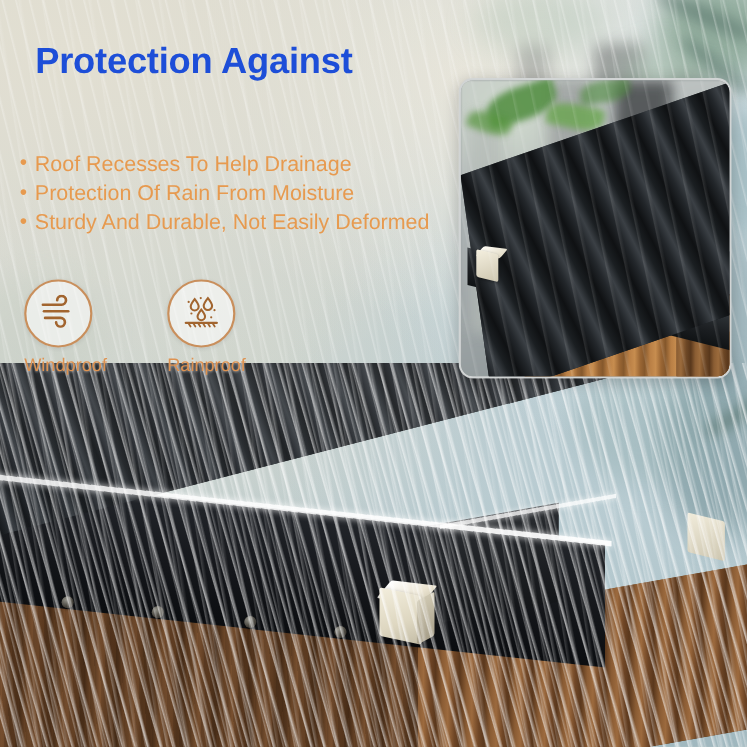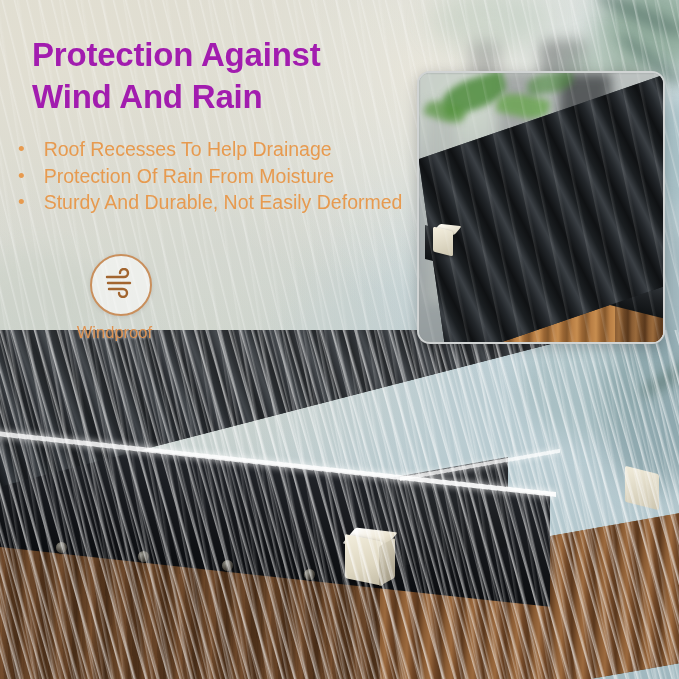--- a/index.html
+++ b/index.html
@@ -170,35 +170,35 @@
       repeating-linear-gradient(79deg,
         rgba(255,255,255,0) 0px, rgba(255,255,255,0) 15px,
         rgba(255,255,255,.45) 16px, rgba(255,255,255,0) 19px);
     opacity:.62;
   }
 
   
   .headline{
     position:absolute;left:32px;top:34px;width:392px;
     font-size:33px;line-height:1.28;font-weight:700;
-    color:#a21caf;letter-spacing:-.2px;
+    color:#1d4ed8;letter-spacing:-.2px;
   }
   .headline span{display:block;}
   .bullets{position:absolute;left:18px;top:137px;width:400px;}
   .bullet{
     display:flex;align-items:flex-start;gap:7px;
     font-size:19.5px;line-height:1.32;font-weight:400;
     color:#E79A4F;margin-bottom:1px;
   }
   .bullet .dot{font-size:19px;line-height:1.28;color:#E79A4F;}
-  .bullet .txt{flex:1;margin-left:12px;}
+  .bullet .txt{flex:1;}
 
   
   .features{position:absolute;left:22px;top:254px;width:390px;display:flex;}
-  .feature{width:130px;display:flex;flex-direction:column;align-items:flex-end;}
+  .feature{width:130px;display:flex;flex-direction:column;align-items:flex-start;}
   .circle{
     width:58px;height:58px;border-radius:50%;
     border:2px solid #C98F5C;
     background:rgba(255,255,255,.58);
     display:flex;align-items:center;justify-content:center;
     box-shadow:0 1px 4px rgba(0,0,0,.10);
   }
   .flabel{
     margin-top:7px;font-size:16.5px;color:#DD9251;
     text-shadow:0 1px 2px rgba(255,255,255,.45);
@@ -360,21 +360,20 @@
     <div class="in-roof"></div>
     <div class="in-bracket">
       <div class="t"></div>
       <div class="f"></div>
     </div>
     <div class="in-rain"></div>
   </div>
 
   <div class="headline">
     <span>Protection Against</span>
-    <span>Wind And Rain</span>
   </div>
 
   <div class="bullets">
     <div class="bullet">
       <span class="dot">•</span>
       <span class="txt">Roof Recesses To Help Drainage</span>
     </div>
     <div class="bullet">
       <span class="dot">•</span>
       <span class="txt">Protection Of Rain From Moisture</span>
@@ -393,17 +392,36 @@
           <svg width="34" height="30" viewBox="0 0 34 30" fill="none" stroke="#A2652F" stroke-width="2.4" stroke-linecap="round">
             <path d="M3 9 H20 a4 4 0 1 0 -4 -4"></path>
             <path d="M4 15 H26"></path>
             <path d="M5 21 H19 a4 4 0 1 1 -4 4"></path>
           </svg>
         </span>
       </div>
       <div class="flabel">Windproof</div>
     </div>
 
+    <div class="feature">
+      <div class="circle">
+        <span>
+          <svg width="34" height="32" viewBox="0 0 34 32" fill="none" stroke="#A2652F" stroke-width="1.9">
+            <path d="M11 5 C11 5 7.4 9.6 7.4 11.7 a3.6 3.6 0 0 0 7.2 0 C14.6 9.6 11 5 11 5 Z"></path>
+            <path d="M23 4 C23 4 19.2 8.8 19.2 11 a3.8 3.8 0 0 0 7.6 0 C26.8 8.8 23 4 23 4 Z"></path>
+            <path d="M17 14.5 C17 14.5 13.6 18.8 13.6 20.7 a3.4 3.4 0 0 0 6.8 0 C20.4 18.8 17 14.5 17 14.5 Z"></path>
+            <circle cx="5.5" cy="7.5" r="1" fill="#A2652F" stroke="none"></circle>
+            <circle cx="29" cy="15" r="1" fill="#A2652F" stroke="none"></circle>
+            <circle cx="8" cy="18" r="1" fill="#A2652F" stroke="none"></circle>
+            <circle cx="26" cy="21.5" r="1" fill="#A2652F" stroke="none"></circle>
+            <circle cx="16.5" cy="4" r="1" fill="#A2652F" stroke="none"></circle>
+            <path d="M3 26.5 H31" stroke-width="2.2" stroke-linecap="round"></path>
+            <path d="M5 26.5 l2.2 3.4 M9.4 26.5 l2.2 3.4 M13.8 26.5 l2.2 3.4 M18.2 26.5 l2.2 3.4 M22.6 26.5 l2.2 3.4 M27 26.5 l2.2 3.4" stroke-width="1.6" stroke-linecap="round"></path>
+          </svg>
+        </span>
+      </div>
+      <div class="flabel">Rainproof</div>
+    </div>
 
 
   </div>
 
 </div>
 
 </body></html>

